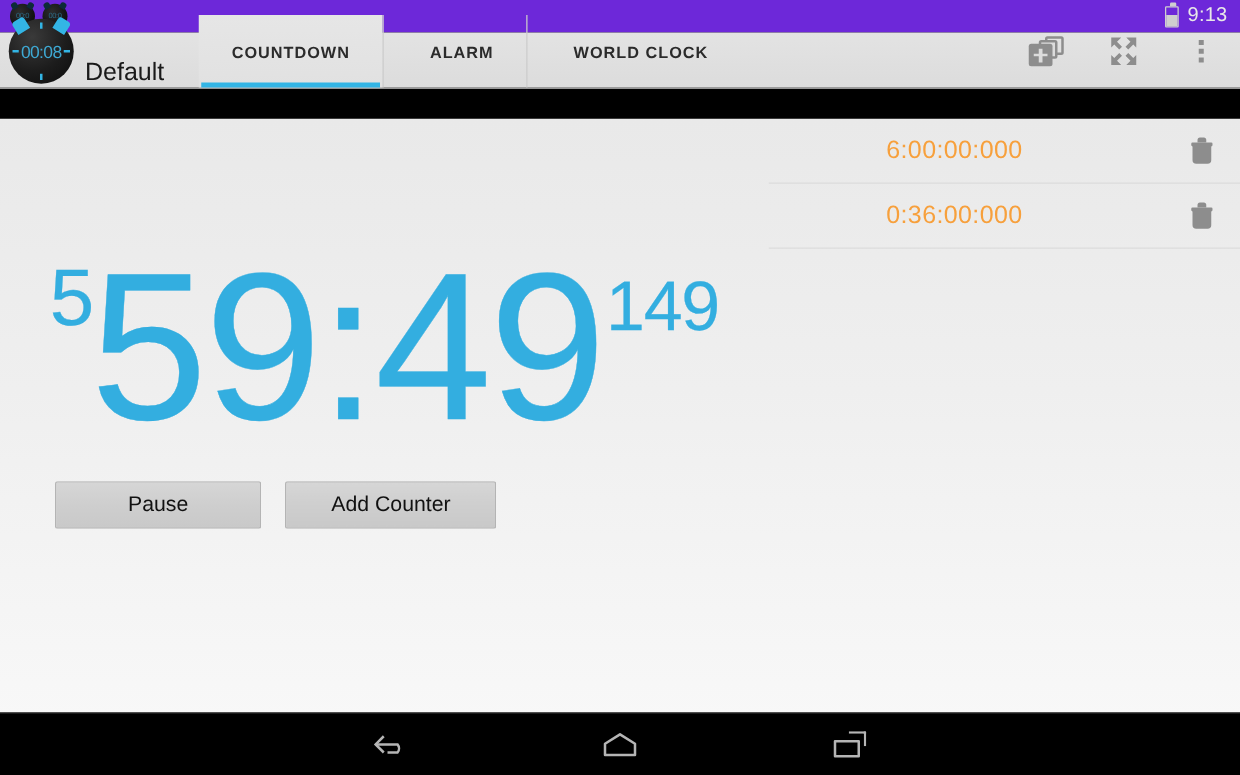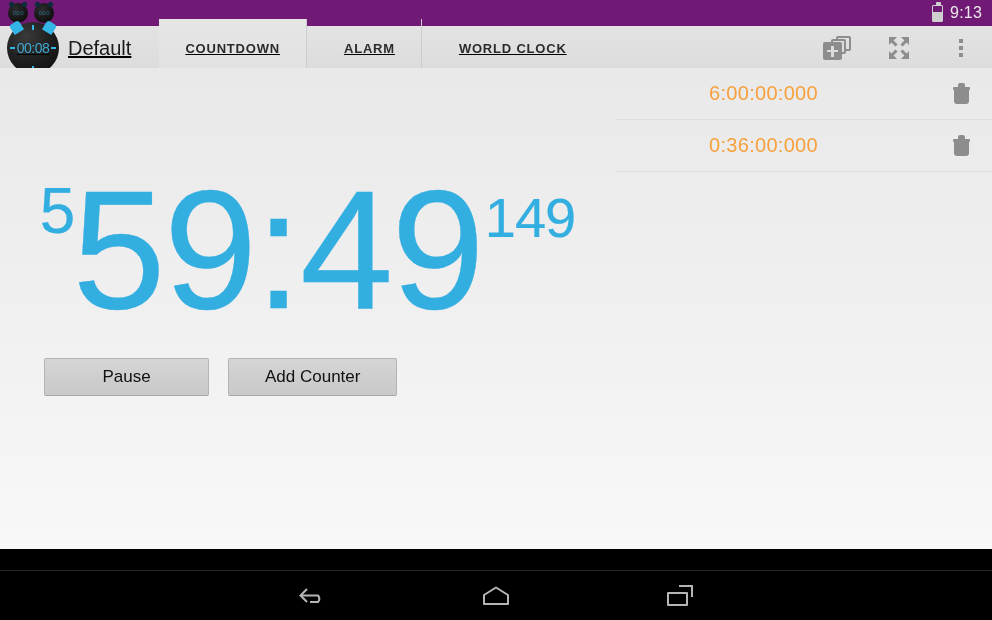--- a/index.html
+++ b/index.html
@@ -6,21 +6,21 @@
   html, body {
     width: 992px; height: 620px;
     background:#000;
     font-family: "Liberation Sans", sans-serif;
     overflow: hidden;
   }
 
   
   .statusbar{
     position:absolute; left:0; top:0; width:992px; height:26px;
-    background:#701a75; display:flex; align-items:center;
+    background:#6d28d9; display:flex; align-items:center;
   }
   .status-notifs{ display:flex; align-items:center; gap:6px; padding-left:8px; }
   .notif-icon{
     width:20px; height:20px; border-radius:50%;
     background:radial-gradient(circle at 38% 32%, #2d2d2d 0%, #141414 60%, #0a0a0a 100%);
     position:relative; display:flex; align-items:center; justify-content:center;
   }
   .notif-icon .nlbl{
     font-size:6px; color:#2c6b85; letter-spacing:-0.3px; line-height:1;
     font-family:"Liberation Sans", sans-serif;
@@ -43,21 +43,21 @@
     content:""; position:absolute; top:-4px; left:3px; width:5px; height:3px;
     background:#cfcfcf; border-radius:1px 1px 0 0;
   }
   .status-time{ color:#e8e8e8; font-size:16px; letter-spacing:0.2px; }
 
   
   .actionbar{
     position:absolute; left:0; top:26px; width:992px; height:45px;
     background:linear-gradient(to bottom,#e3e3e3 0%, #dcdcdc 100%);
     border-bottom:1px solid #c8c8c8;
-    display:flex; align-items:center;text-decoration:underline;
+    display:flex; align-items:flex-end;
   }
   .app-icon{
     width:58px; height:58px; margin-left:4px; position:relative;
     display:flex; align-items:center; justify-content:center;
   }
   .app-icon .puck{
     width:52px; height:52px; border-radius:50%;
     background:radial-gradient(circle at 36% 28%, #3a3a3a 0%, #1c1c1c 55%, #0b0b0b 100%);
     display:flex; align-items:center; justify-content:center; position:relative;
   }
@@ -116,21 +116,21 @@
   .icon-addstack .plus-h{ position:absolute; width:11px; height:2.5px; background:#dcdcdc; }
   .icon-addstack .plus-v{ position:absolute; width:2.5px; height:11px; background:#dcdcdc; }
 
   .icon-expand{ width:26px; height:26px; position:relative; }
 
   .icon-overflow{ display:flex; flex-direction:column; gap:3px; align-items:center; }
   .icon-overflow span{ width:4px; height:4px; background:#8d8d8d; display:block; }
 
   
   .content{
-    position:absolute; left:0; top:68px; width:992px; height:481px;
+    position:absolute; left:0; top:95px; width:992px; height:481px;
     background:linear-gradient(to bottom,#e9e9e9 0%, #efefef 45%, #f8f8f8 100%);
     overflow:hidden;
   }
 
   
   .presets{
     position:absolute; right:0; top:0; width:377px;
   }
   .preset-row{
     position:relative; height:52px; display:flex; align-items:center;

